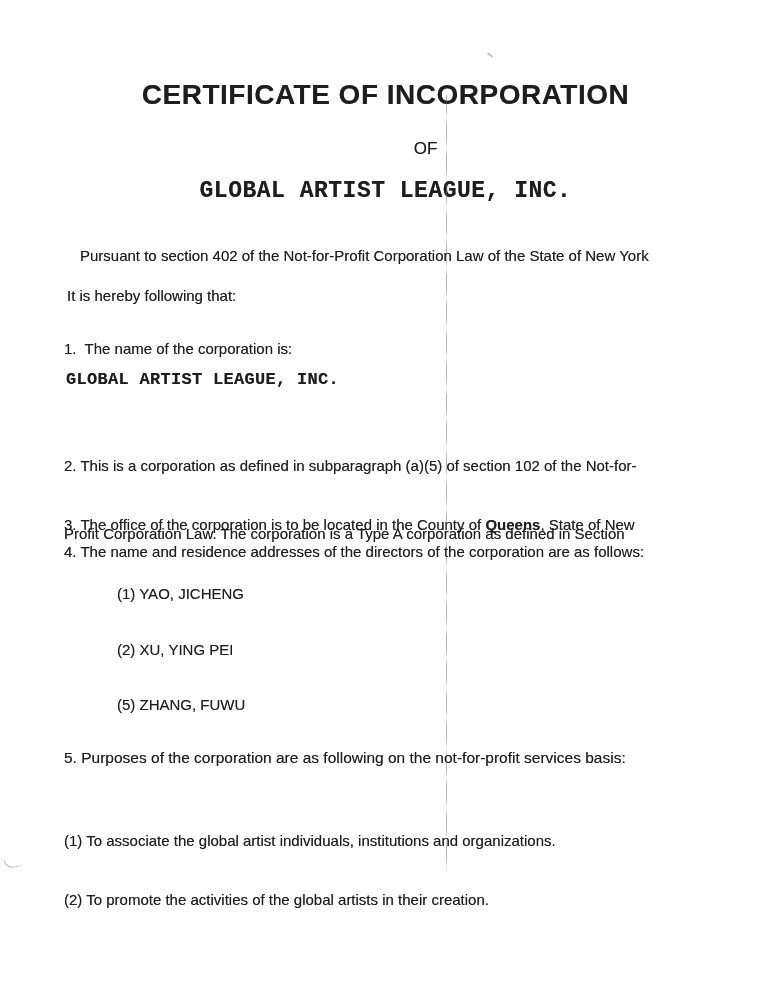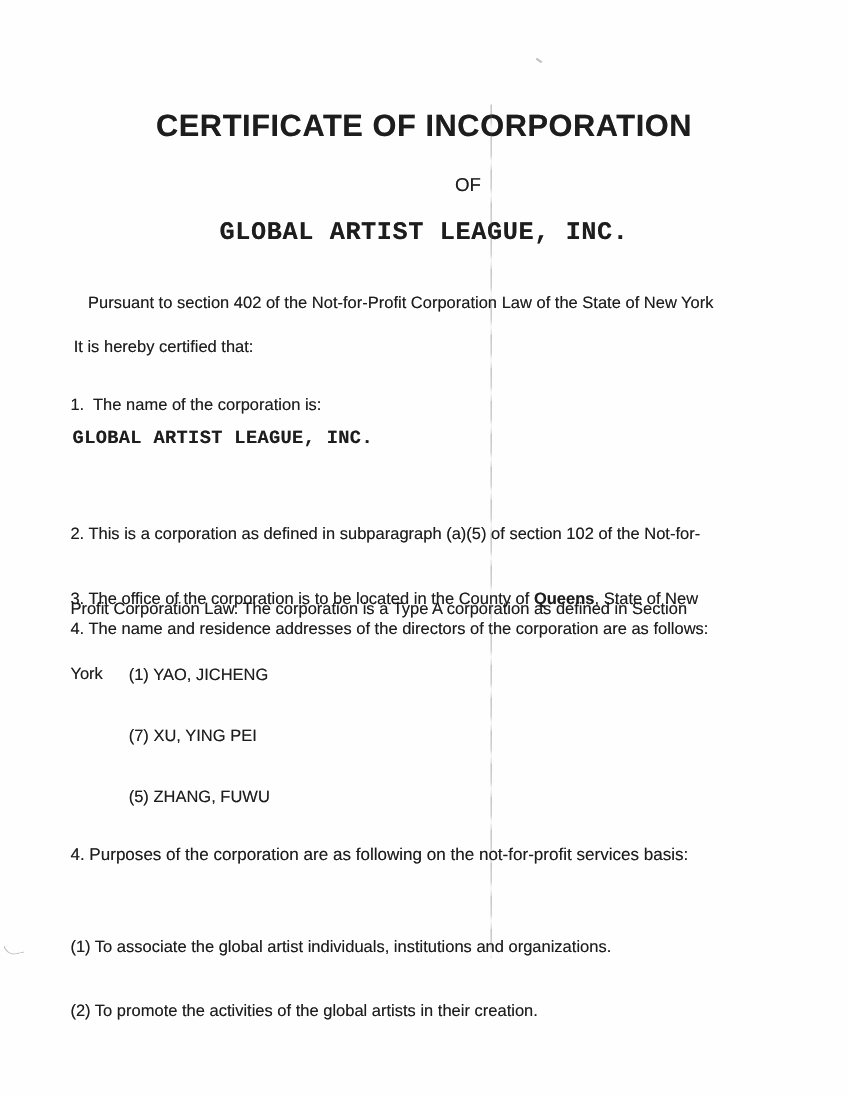--- a/index.html
+++ b/index.html
@@ -15,21 +15,20 @@
     font-family: "Liberation Sans", sans-serif;
     color: #1d1d1d;
     overflow: hidden;
   }
   .t {
     position: absolute;
     white-space: pre-wrap;
     font-size: 15px;
     line-height: 22px;
     text-shadow: 0 0 0.5px rgba(20,20,20,0.55);
-    margin-top: 20px;
   }
   .center {
     left: 0;
     width: 771px;
     text-align: center;
   }
   .doc-title {
     top: 84px;
     font-size: 28px;
     font-weight: bold;
@@ -112,43 +111,42 @@
 <div class="page">
 
   <div class="t center doc-title">CERTIFICATE OF INCORPORATION</div>
 
   <div class="t center doc-of">OF</div>
 
   <div class="t center doc-company-heading">GLOBAL ARTIST LEAGUE, INC.</div>
 
   <div class="t pursuant">Pursuant to section 402 of the Not-for-Profit Corporation Law of the State of New York</div>
 
-  <div class="t certified">It is hereby certified that:</div>
+  <div class="t certified">It is hereby following that:</div>
 
   <div class="t art1-label">1.  The name of the corporation is:</div>
 
   <div class="t art1-name">GLOBAL ARTIST LEAGUE, INC.</div>
 
   <div class="t art2">
     <div>2. This is a corporation as defined in subparagraph (a)(5) of section 102 of the Not-for-</div>
     <div>Profit Corporation Law. The corporation is a Type A corporation as defined in Section</div>
   </div>
 
   <div class="t art3">
     <div><span>3. The office of the corporation is to be located in the County of </span><span class="bold">Queens</span><span>, State of New</span></div>
-    <div>York</div>
   </div>
 
   <div class="t art4-label">4. The name and residence addresses of the directors of the corporation are as follows:</div>
 
   <div class="t director-1">(1) YAO, JICHENG</div>
-  <div class="t director-2">(7) XU, YING PEI</div>
+  <div class="t director-2">(2) XU, YING PEI</div>
   <div class="t director-3">(5) ZHANG, FUWU</div>
 
-  <div class="t art5-label">4. Purposes of the corporation are as following on the not-for-profit services basis:</div>
+  <div class="t art5-label">5. Purposes of the corporation are as following on the not-for-profit services basis:</div>
 
   <div class="t purposes">
     <div>(1) To associate the global artist individuals, institutions and organizations.</div>
     <div>(2) To promote the activities of the global artists in their creation.</div>
     
   </div>
 
   <div class="scan-line"></div>
   <div class="speck-top"></div>
   <div class="curl-bottom-left"></div>

